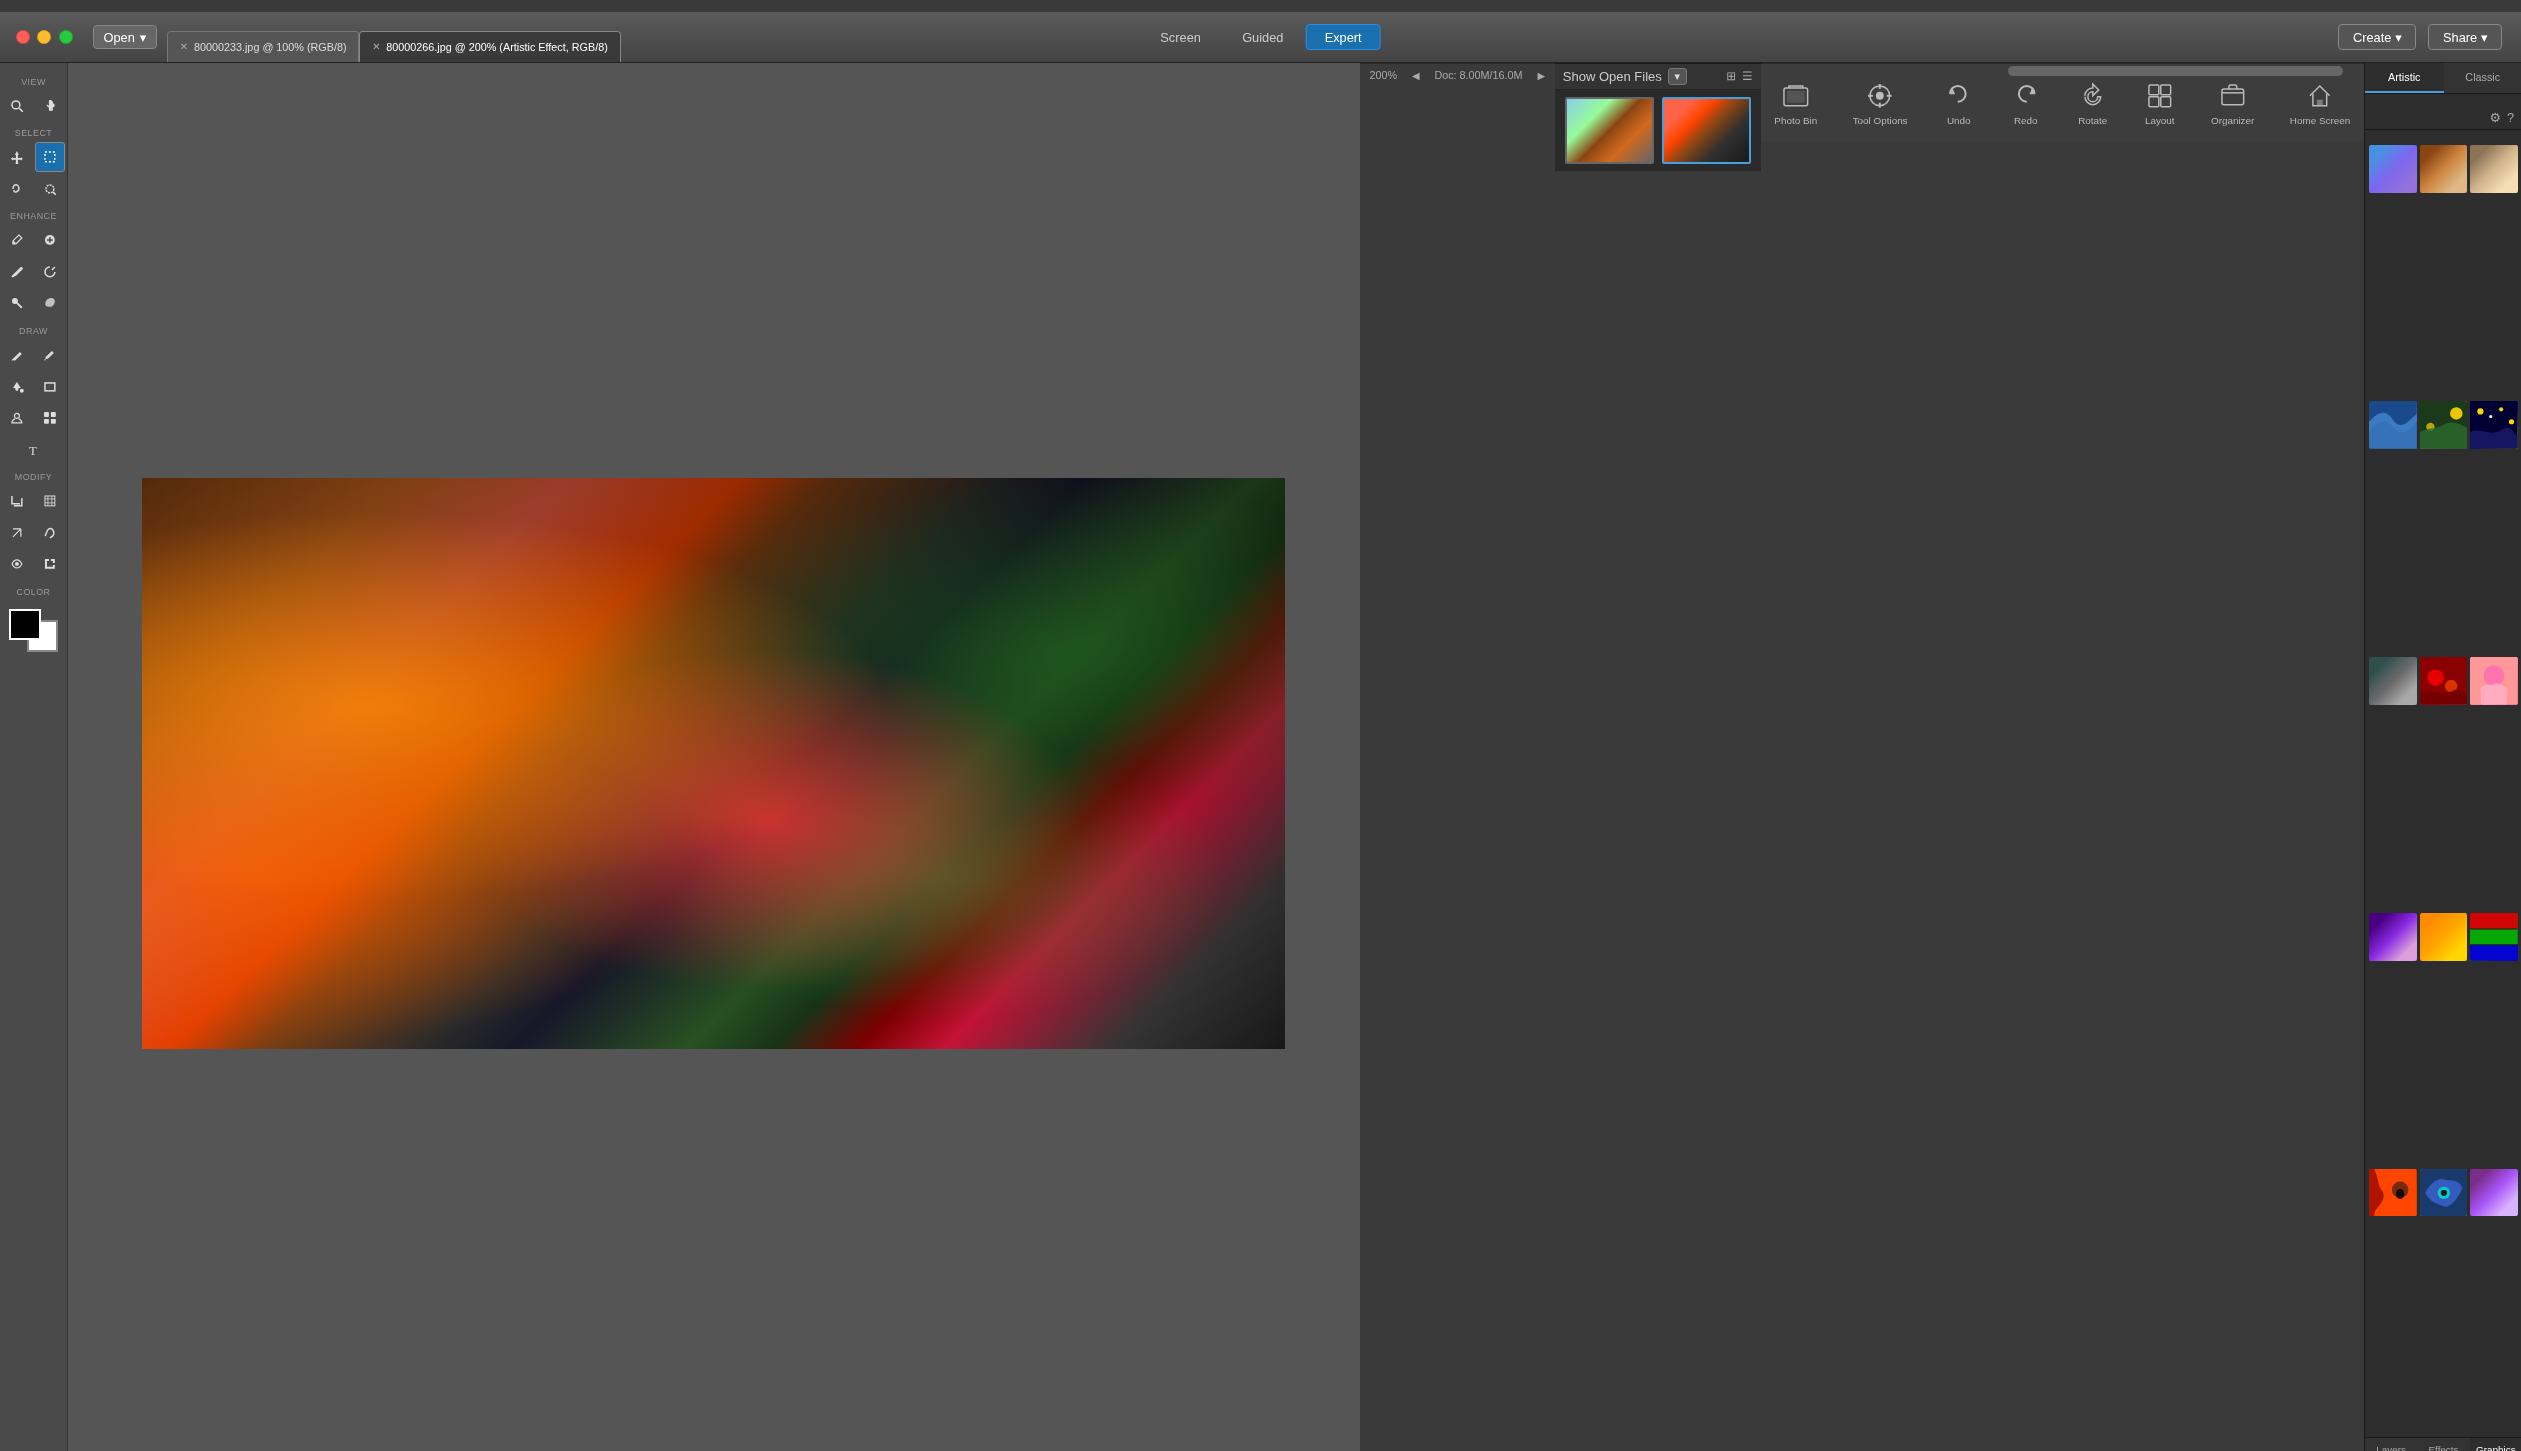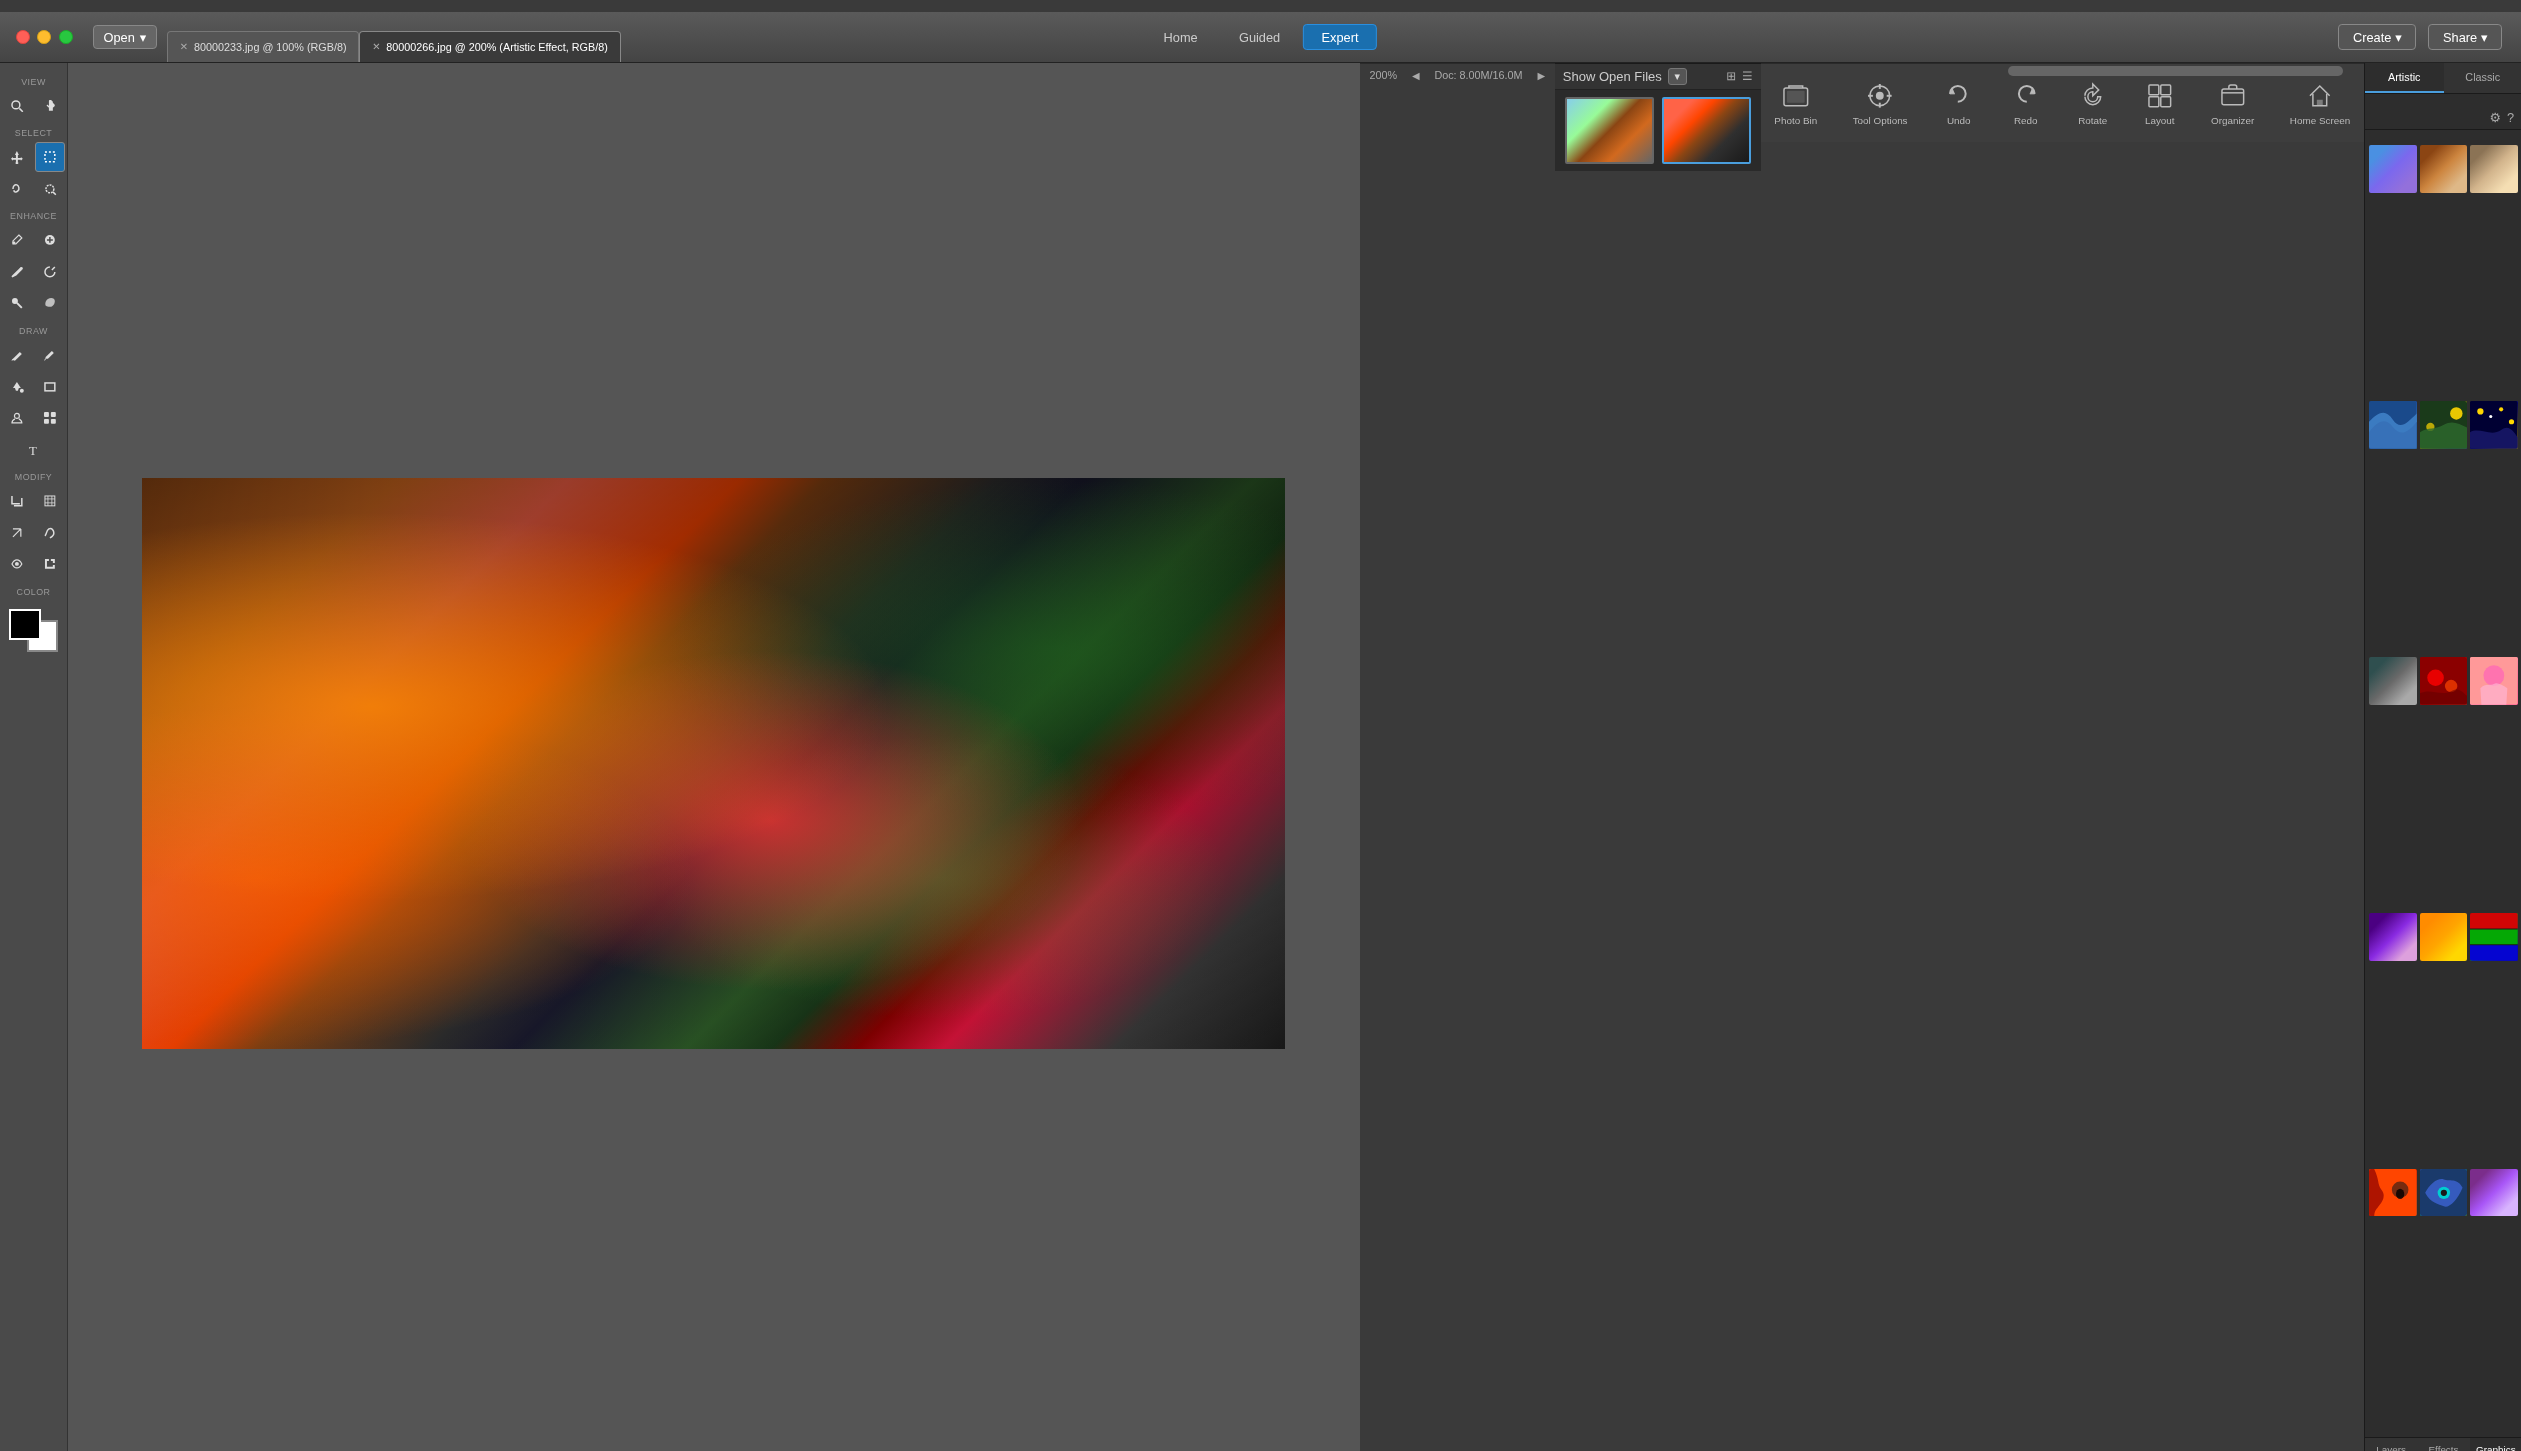--- a/index.html
+++ b/index.html
@@ -498,21 +498,21 @@
       <span class="tab-close">✕</span>
       <span>80000233.jpg @ 100% (RGB/8)</span>
     </div>
     <div class="tab active">
       <span class="tab-close">✕</span>
       <span>80000266.jpg @ 200% (Artistic Effect, RGB/8)</span>
     </div>
   </div>
 
   <div class="mode-buttons">
-    <button class="mode-btn">Home</button>
+    <button class="mode-btn">Screen</button>
     <button class="mode-btn">Guided</button>
     <button class="mode-btn active">Expert</button>
   </div>
 
   <div class="top-right-buttons">
     <button class="top-btn">
       <span>Create</span>
       <span>▾</span>
     </button>
     <button class="top-btn">

